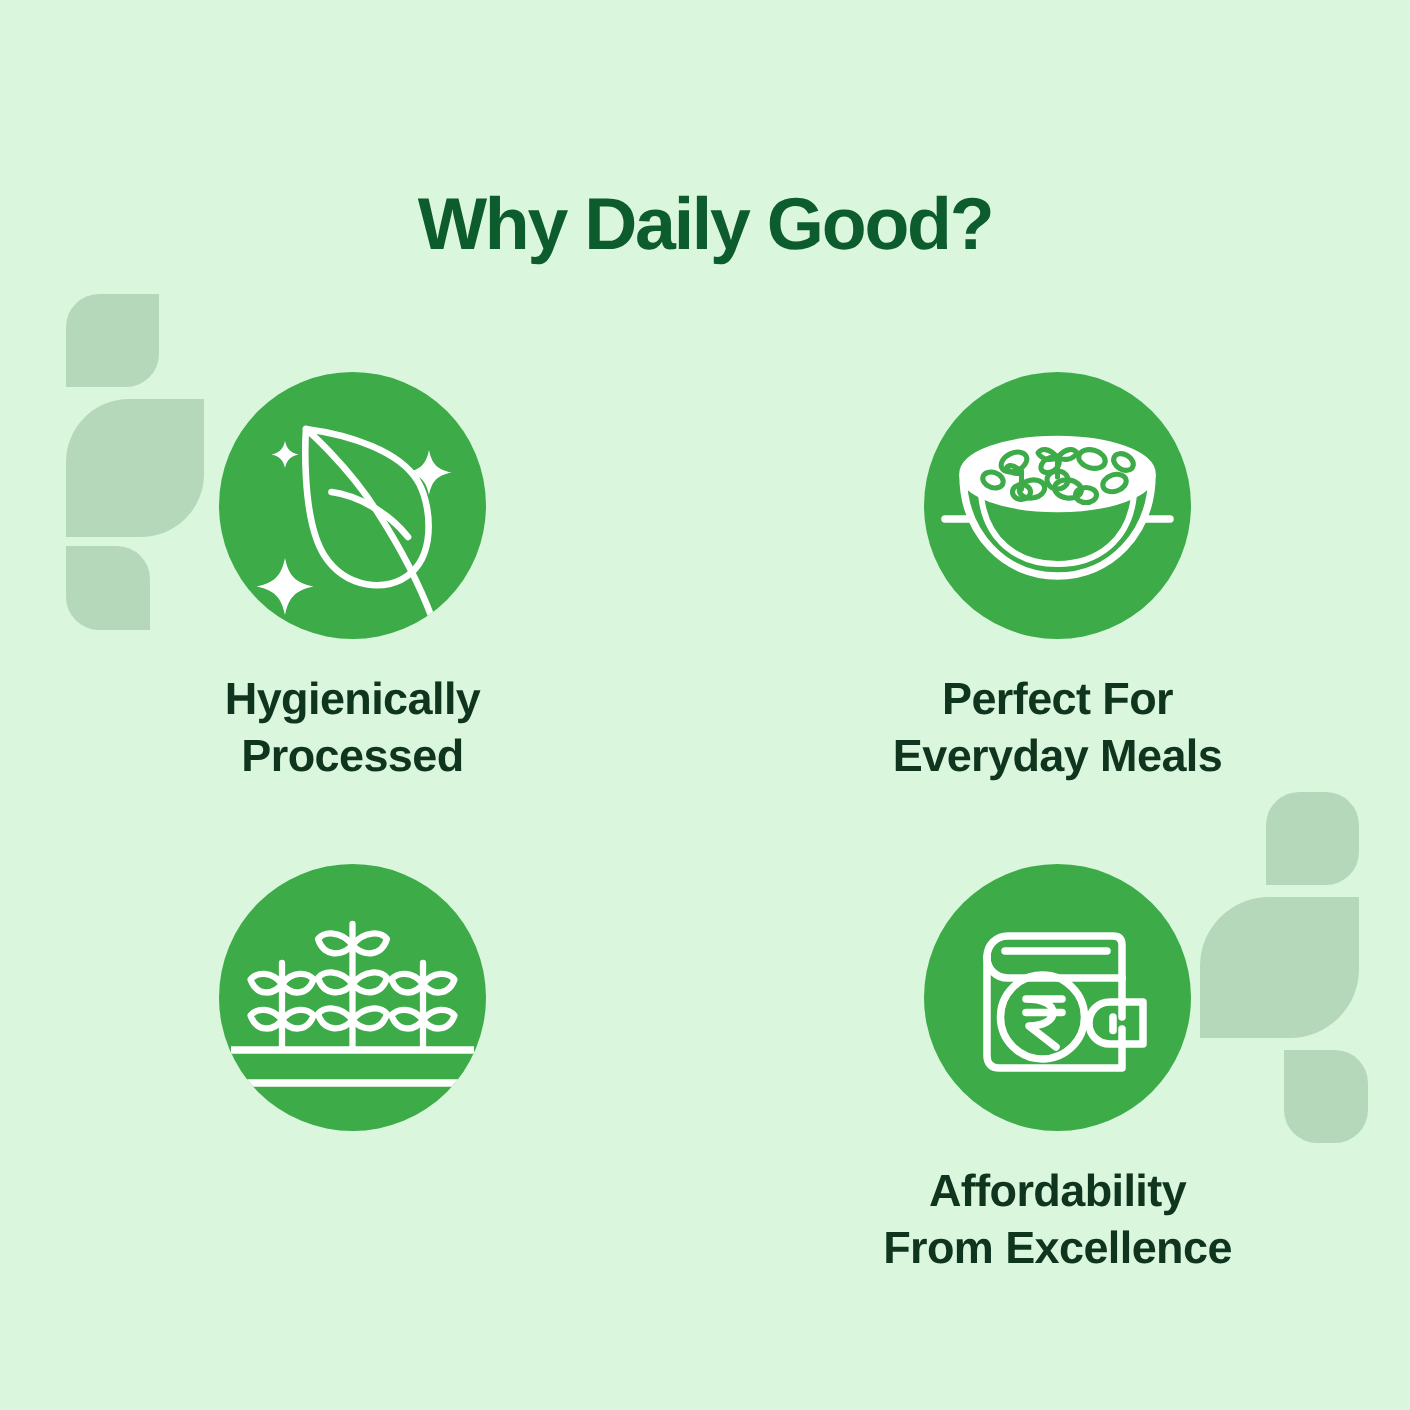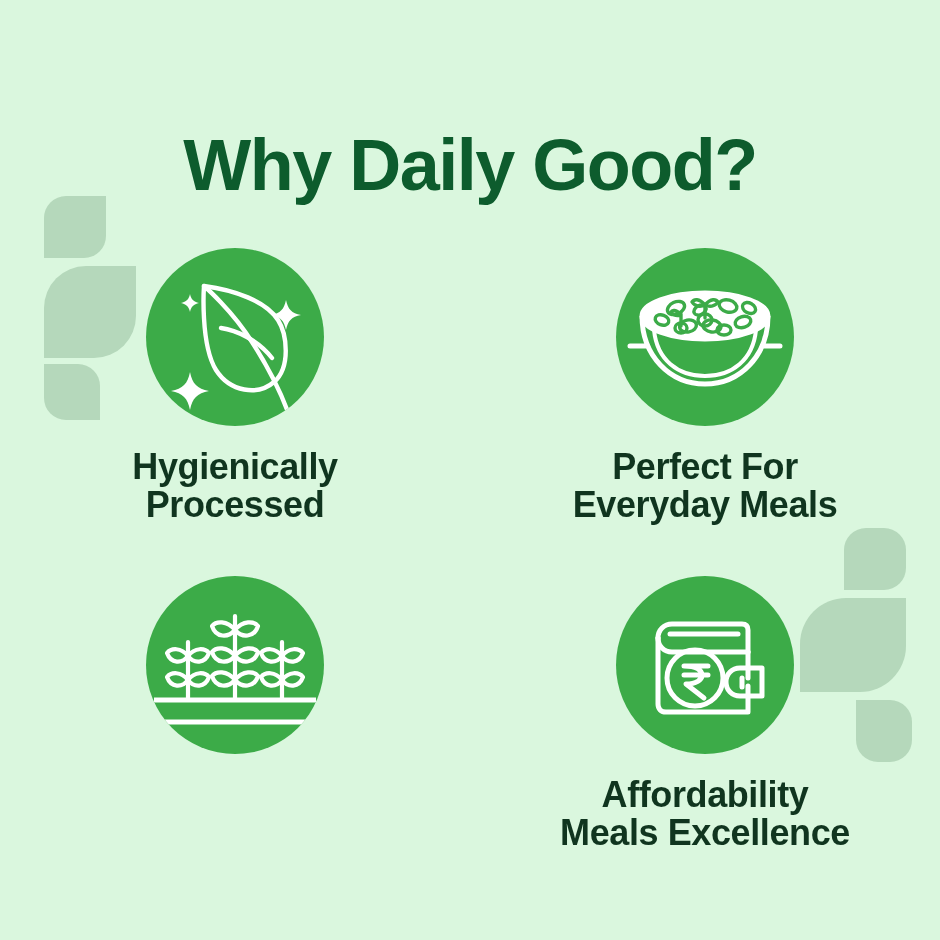--- a/index.html
+++ b/index.html
@@ -63,21 +63,21 @@
     border-radius: 0 22px 22px 22px;
   }
 
   
   #page-title {
     position: absolute;
     left: 0;
     top: 74px;
     width: 940px;
     text-align: center;
-    font-size: 72px;
+    font-size: 49px;
     line-height: 86px;
     font-weight: bold;
     letter-spacing: -1.5px;
     color: #0d5c2d;
   }
 
   
   #feature-grid {
     position: absolute;
     left: 0;
@@ -102,21 +102,21 @@
     display: flex;
     align-items: center;
     justify-content: center;
     overflow: hidden;
   }
   .icon-circle svg { display: block; }
 
   .feature-label {
     margin-top: 22px;
     text-align: center;
-    font-size: 36px;
+    font-size: 30px;
     line-height: 38px;
     font-weight: bold;
     letter-spacing: -0.4px;
     color: #10351f;
     white-space: pre-line;
   }
 </style>
 </head>
 <body>
 
@@ -242,17 +242,17 @@
 
             <path d="M124 92 L146 92 L146 120 L124 120 C116 120 110 114 110 106 C110 98 116 92 124 92 Z"></path>
             <path d="M126 102 L126 111"></path>
 
             <circle cx="79" cy="102" r="28"></circle>
             <path d="M68 90 L92 90 M68 99 L92 99 M68 90 C80 90 86 94 86 99 C86 104 80 108 70 108 L88 122"></path>
           </g>
         </svg>
       </div>
       <div class="feature-label">Affordability
-Meals Excellence</div>
+From Excellence</div>
     </div>
 
   </div>
 </div>
 
 </body></html>

